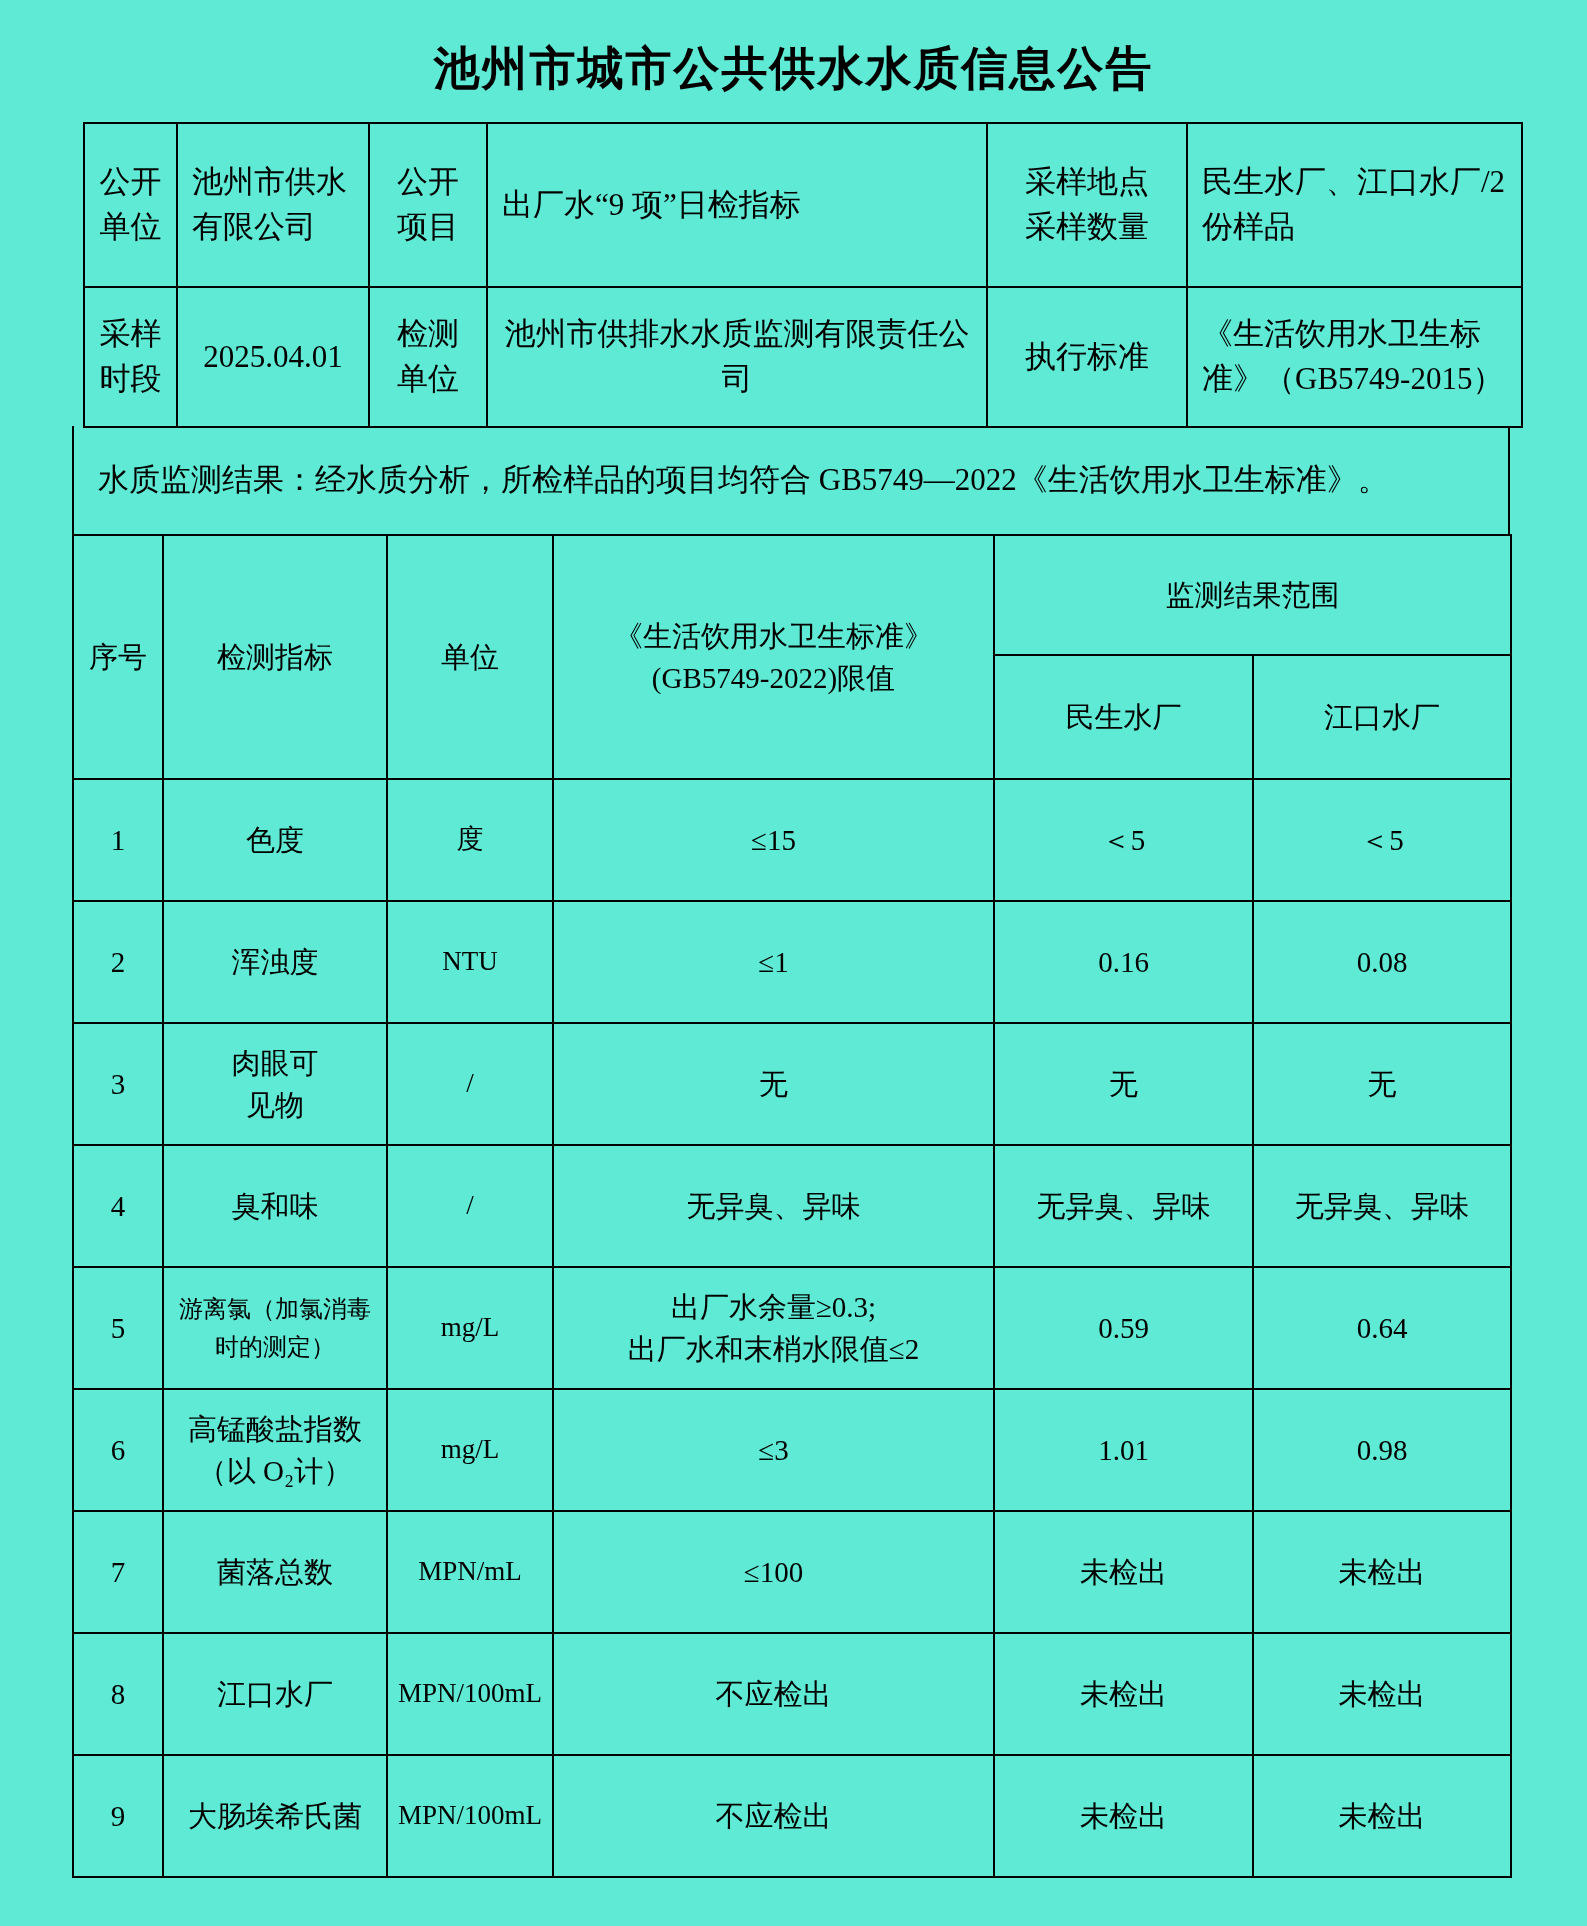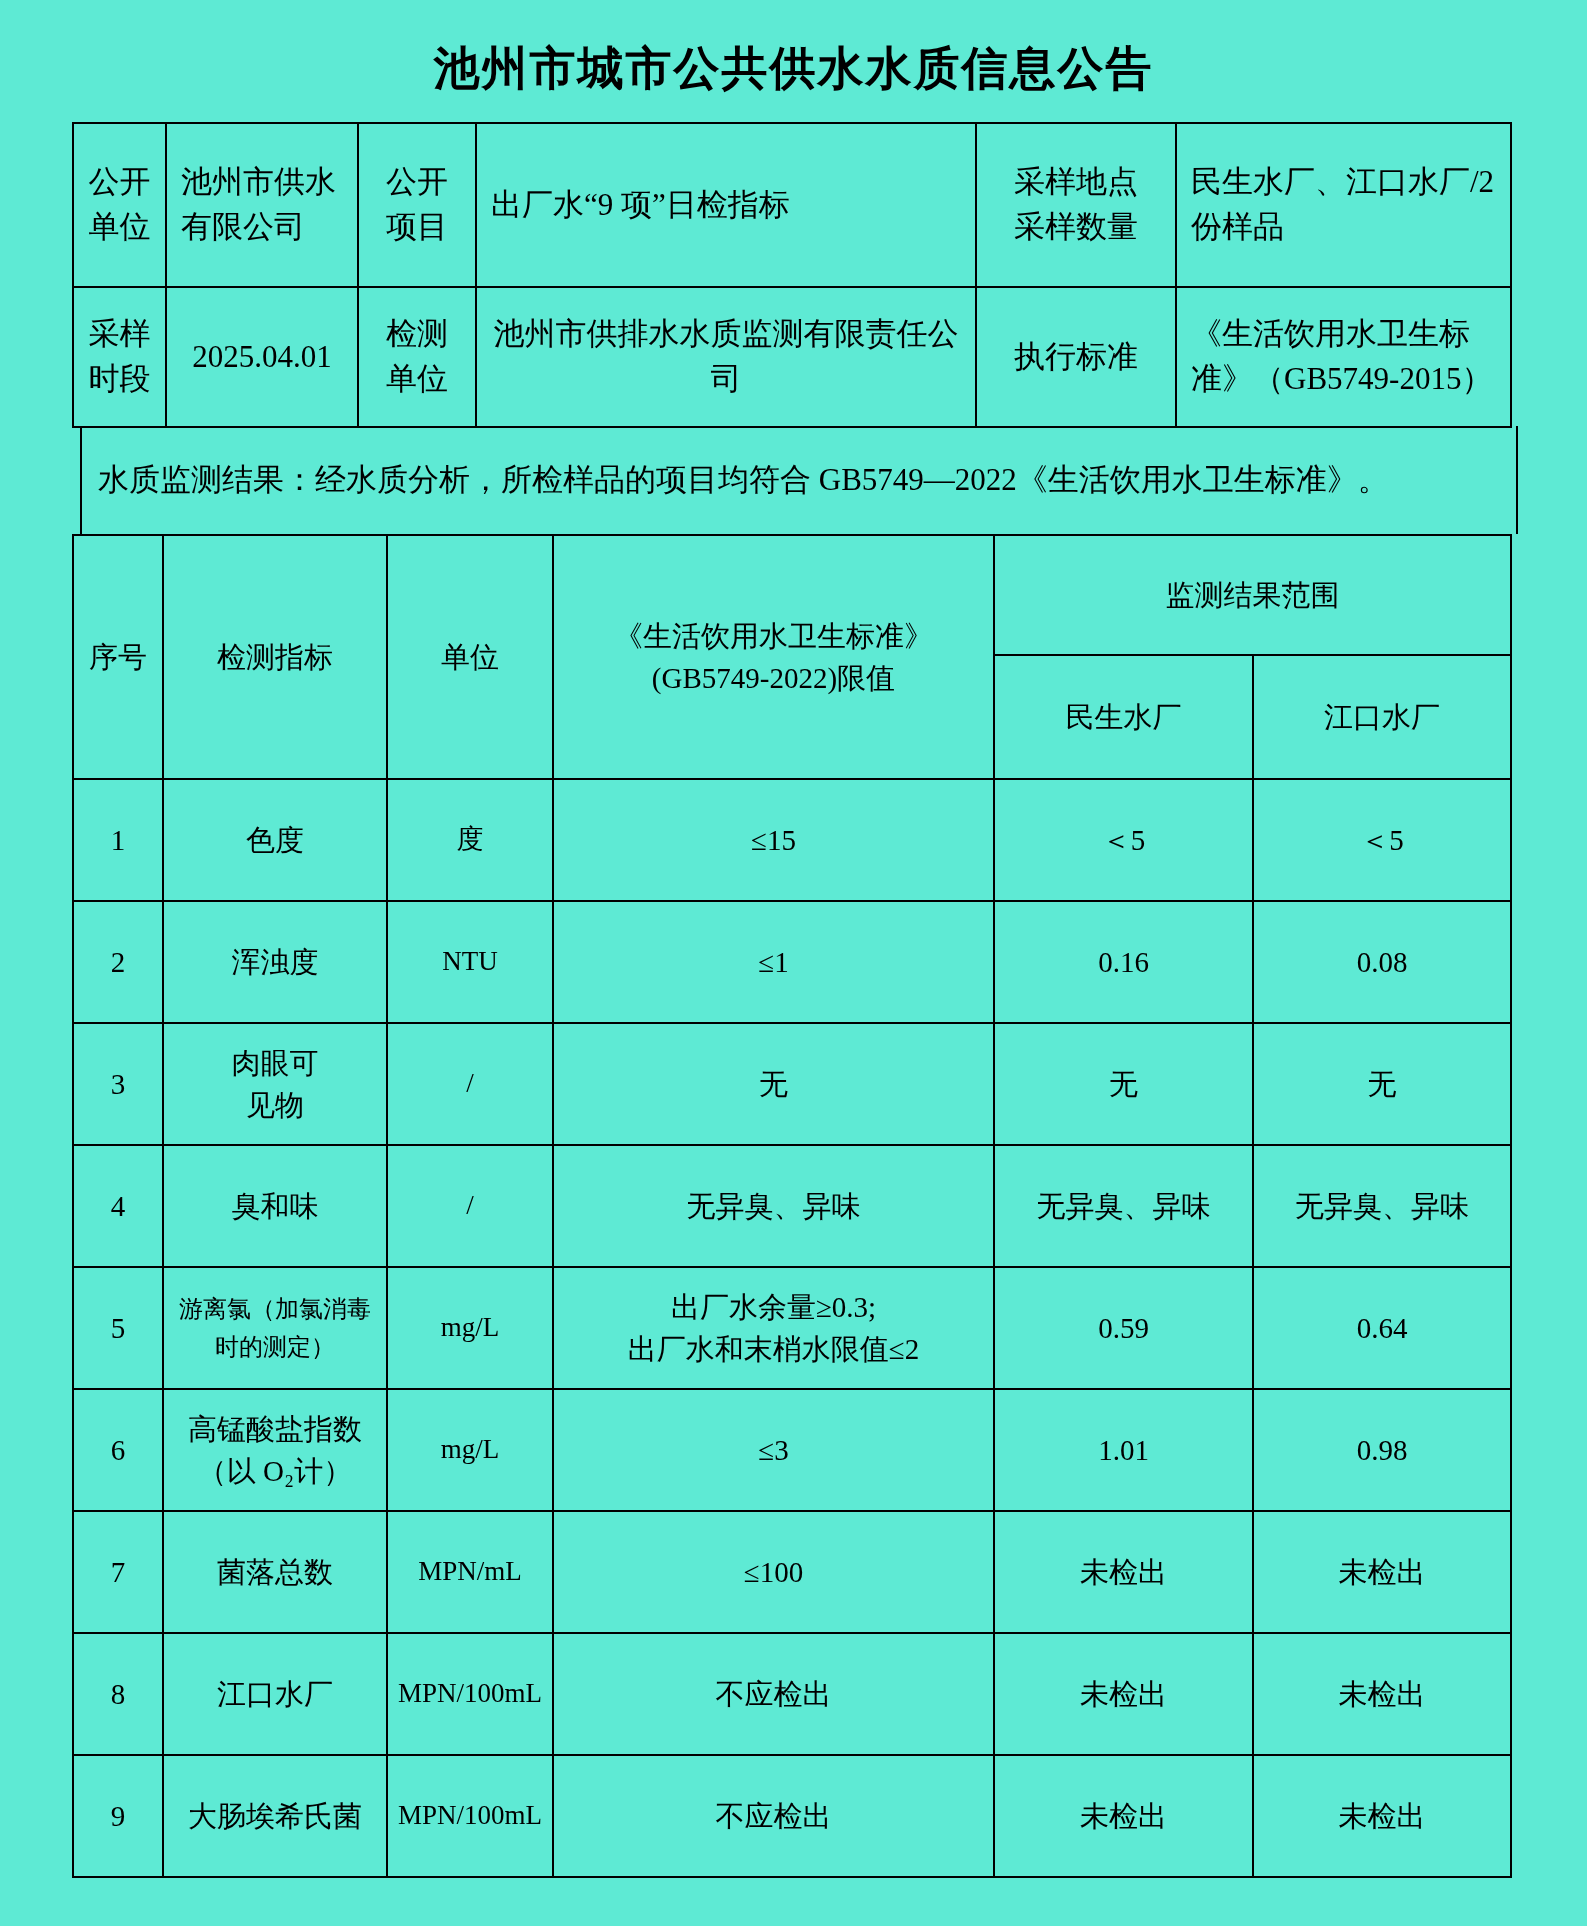--- a/index.html
+++ b/index.html
@@ -9,30 +9,30 @@
     overflow:hidden;
   }
   .title {
     position:absolute; top:38px; left:0; width:100%;
     text-align:center; font-size:46px; font-weight:700; letter-spacing:2px;
   }
   table { border-collapse:collapse; table-layout:fixed; }
   td, th { border:2px solid #000; padding:0 6px; font-weight:normal;
            vertical-align:middle; text-align:center; white-space:pre-line;
            line-height:1.45; overflow:hidden; }
-  .info-table { position:absolute; left:72px; top:122px; width:1438px;border-radius:17px; }
+  .info-table { position:absolute; left:83px; top:122px; width:1438px;border-radius:17px; }
   .info-table td { font-size:31px; }
   .info-table tr.r1 { height:164px; }
   .info-table tr.r2 { height:140px; }
   .info-table td.left { text-align:left; padding-left:14px; padding-right:8px; }
   .result-note {
-    position:absolute; left:80px; top:426px; width:1438px; height:108px;
+    position:absolute; left:72px; top:426px; width:1438px; height:108px;
     box-sizing:border-box; border-left:2px solid #000; border-right:2px solid #000;
     display:flex; align-items:center; font-size:31px;
-    padding-left:16px; padding-right:10px;
+    padding-left:24px; padding-right:10px;
   }
   .main-table { position:absolute; left:72px; top:534px; width:1438px; }
   .main-table th, .main-table td { font-size:29px; }
   .main-table tr.h1 { height:120px; }
   .main-table tr.h2 { height:124px; }
   .main-table tr.dr { height:122px; }
   .main-table td.unit { font-size:27px; }
   .main-table td.small { font-size:24px; line-height:1.6; padding:0 4px; }
 </style>
 </head>

